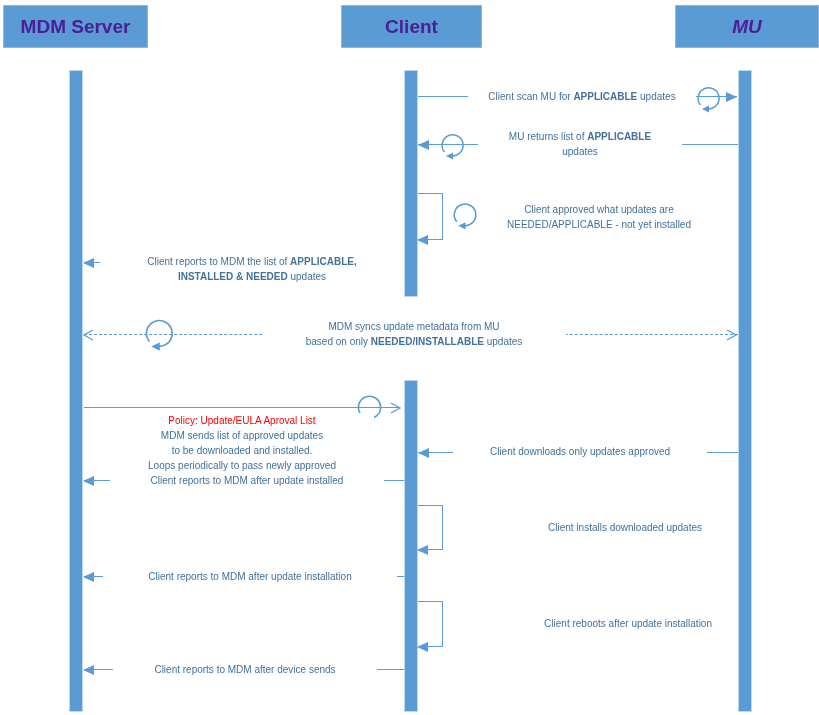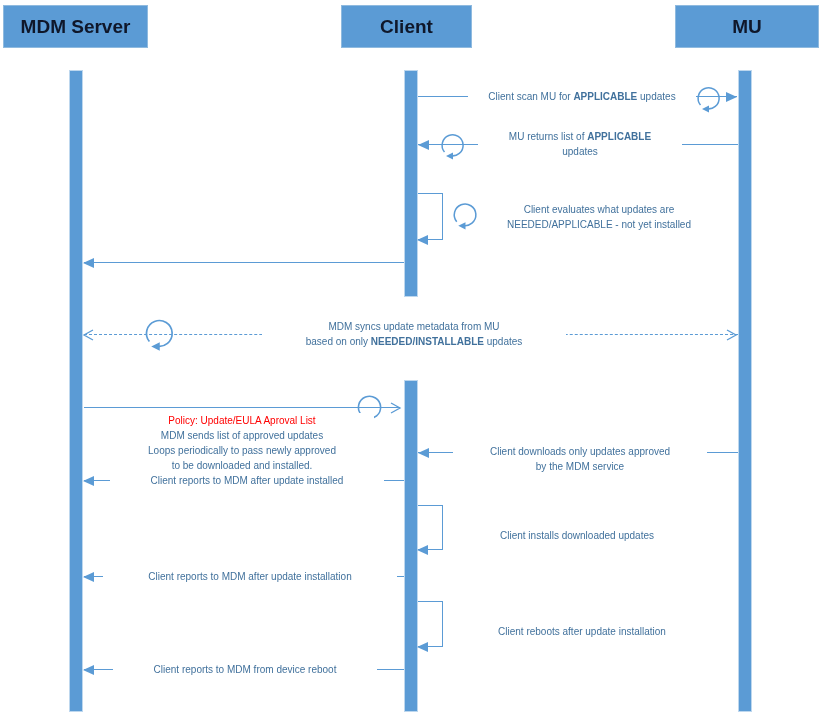--- a/index.html
+++ b/index.html
@@ -7,58 +7,58 @@
     --line:#5B9BD5; --text:#41719C; --red:#FF0000;
   }
   html,body{margin:0;padding:0;background:#fff;}
   #canvas{
     position:relative;width:819px;height:715px;background:#fff;overflow:hidden;
     font-family:"Liberation Sans", sans-serif;
   }
   .actor-box{
     position:absolute;top:5px;height:43px;background:var(--fill);
     border:1px solid var(--box-border);box-sizing:border-box;
-    color:#0f172a;font-weight:bold;font-size:19px;
+    color:#4c1d95;font-weight:bold;font-size:19px;
     display:flex;align-items:center;justify-content:center;
   }
   .lifeline{
     position:absolute;width:14px;background:var(--fill);
     border:1px solid var(--bar-border);box-sizing:border-box;
   }
   .msg-line{position:absolute;height:0;border-top:1px solid var(--line);}
   .msg-line.dashed{border-top-style:dashed;}
   .ah-left{position:absolute;width:0;height:0;border-top:5px solid transparent;
     border-bottom:5px solid transparent;border-right:11px solid var(--line);}
   .ah-right{position:absolute;width:0;height:0;border-top:5px solid transparent;
     border-bottom:5px solid transparent;border-left:11px solid var(--line);}
   .label{
     position:absolute;font-size:10px;line-height:15px;color:var(--text);
     text-align:center;background:#fff;padding:0 2px;
   }
-  .label.left-align{text-align:center;background:transparent;margin-top:8px;}
+  .label.left-align{text-align:right;background:transparent;}
   .label .b, .label span.b{font-weight:bold;}
   .self-bracket{
     position:absolute;width:25px;box-sizing:border-box;
     border:1px solid var(--line);border-left:none;background:transparent;
   }
   .loop-icon{position:absolute;}
   .open-ah{position:absolute;}
 </style>
 </head>
 <body>
 
 <div id="canvas">
 
   <div class="actor-box" style="left:3px;width:145px;">
     <span>MDM Server</span>
   </div>
-  <div class="actor-box" style="left:341px;width:131px;">
+  <div class="actor-box" style="left:341px;width:141px;">
     <span>Client</span>
   </div>
-  <div class="actor-box" style="left:675px;width:144px;">
+  <div class="actor-box" style="left:675px;width:144px;font-style:italic;">
     <span>MU</span>
   </div>
 
   <div class="lifeline" style="left:69px;top:70px;height:642px;"></div>
   <div class="lifeline" style="left:404px;top:70px;height:227px;"></div>
   <div class="lifeline" style="left:404px;top:380px;height:332px;"></div>
   <div class="lifeline" style="left:738px;top:70px;height:642px;"></div>
 
   <div>
     <div class="msg-line" style="left:418px;top:96px;width:319px;"></div>
@@ -86,29 +86,31 @@
   </div>
 
   <div>
     <div class="self-bracket" style="left:418px;top:193px;height:47px;"></div>
     <div class="ah-left" style="left:417px;top:235px;"></div>
     <svg class="loop-icon" style="left:448px;top:196px;" width="37" height="37" viewBox="0 0 36 36">
       <path d="M 8.5 25 A 10.5 10.5 0 1 1 14 28.5" fill="none" stroke="#5B9BD5" stroke-width="1.5"></path>
       <polygon points="17,25.5 10,29 17,32.5" fill="#5B9BD5"></polygon>
     </svg>
     <div class="label" style="left:462px;top:202px;width:270px;background:transparent;">
-        <div><span>Client evaluates what updates are</span></div>
+        <div><span>Client approved what updates are</span></div>
         <div><span>NEEDED/APPLICABLE - not yet installed</span></div>
       </div>
   </div>
 
   <div>
     <div class="msg-line" style="left:84px;top:262px;width:320px;"></div>
     <div class="ah-left" style="left:83px;top:258px;"></div>
     <div class="label" style="left:100px;top:254px;width:300px;">
+        <div><span>Client reports to MDM the list of </span><span class="b">APPLICABLE,</span></div>
+        <div><span class="b">INSTALLED &amp; NEEDED</span><span> updates</span></div>
       </div>
   </div>
 
   <div>
     <div class="msg-line dashed" style="left:84px;top:334px;width:654px;"></div>
     <svg class="open-ah" style="left:82px;top:328px;" width="14" height="14" viewBox="0 0 14 14">
       <path d="M11 2 L2 7 L11 12" fill="none" stroke="#5B9BD5" stroke-width="1.3"></path>
     </svg>
     <svg class="open-ah" style="left:724px;top:328px;" width="14" height="14" viewBox="0 0 14 14">
       <path d="M3 2 L12 7 L3 12" fill="none" stroke="#5B9BD5" stroke-width="1.3"></path>
@@ -128,32 +130,31 @@
     <svg class="open-ah" style="left:388px;top:401px;" width="14" height="14" viewBox="0 0 14 14">
       <path d="M3 2 L12 7 L3 12" fill="none" stroke="#5B9BD5" stroke-width="1.3"></path>
     </svg>
     <svg class="loop-icon" style="left:352px;top:388px;" width="38" height="38" viewBox="0 0 36 36">
       <path d="M 8.5 25 A 10.5 10.5 0 1 1 14 28.5" fill="none" stroke="#5B9BD5" stroke-width="1.5"></path>
       <polygon points="17,25.5 10,29 17,32.5" fill="#5B9BD5"></polygon>
     </svg>
     <div class="label" style="left:110px;top:369px;width:260px;margin-top:44px;">
         <div><span style="color: rgb(255, 0, 0);">Policy: Update/EULA Aproval List</span></div>
         <div><span>MDM sends list of approved updates</span></div>
+        <div><span>to be downloaded and installed.</span></div>
         <div><span>Loops periodically to pass newly approved</span></div>
-        <div><span>to be downloaded and installed.</span></div>
         <div><span>update list to the device</span></div>
       </div>
   </div>
 
   <div>
     <div class="msg-line" style="left:418px;top:452px;width:320px;"></div>
     <div class="ah-left" style="left:418px;top:448px;"></div>
     <div class="label" style="left:453px;top:444px;width:250px;">
         <div><span>Client downloads only updates approved</span></div>
-        <div><span>by the MDM service</span></div>
       </div>
   </div>
 
   <div>
     <div class="msg-line" style="left:84px;top:480px;width:320px;"></div>
     <div class="ah-left" style="left:83px;top:476px;"></div>
     <div class="label" style="left:110px;top:473px;width:270px;">
         <div><span>Client reports to MDM after update installed</span></div>
       </div>
   </div>
@@ -179,17 +180,17 @@
     <div class="ah-left" style="left:417px;top:642px;"></div>
     <div class="label left-align" style="left:450px;top:616px;width:260px;">
         <div><span>Client reboots after update installation</span></div>
       </div>
   </div>
 
   <div>
     <div class="msg-line" style="left:84px;top:669px;width:320px;"></div>
     <div class="ah-left" style="left:83px;top:665px;"></div>
     <div class="label" style="left:113px;top:662px;width:260px;">
-        <div><span>Client reports to MDM from device reboot</span></div>
+        <div><span>Client reports to MDM after device sends</span></div>
       </div>
   </div>
 
 </div>
 
 </body></html>

